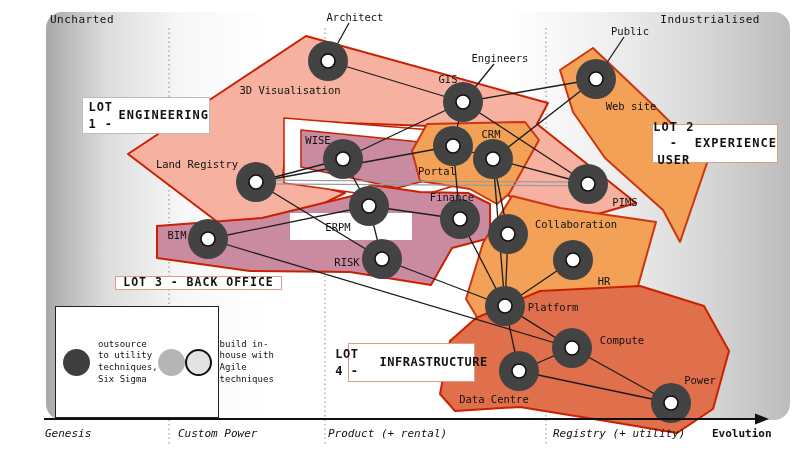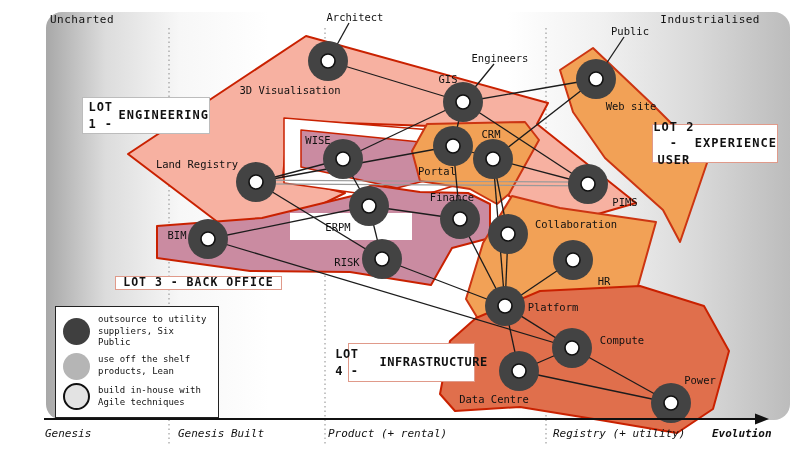--- a/index.html
+++ b/index.html
@@ -12,33 +12,33 @@
   .lot-box{position:absolute;background:#ffffff;border:1.5px solid #e09a8a;
            display:flex;flex-direction:row;justify-content:center;align-items:center;
            font-weight:bold;font-size:12px;letter-spacing:1px;line-height:1.35;
            text-align:center;box-sizing:border-box;}
   #lot1{left:82px;top:97px;width:128px;height:37px;border-color:#bcbcbc;}
   #lot2{left:652px;top:124px;width:126px;height:39px;}
   #lot3{left:115px;top:276px;width:167px;height:14px;font-size:11.5px;}
   #lot4{left:348px;top:343px;width:127px;height:39px;letter-spacing:0.5px;gap:21px;}
   .legend{position:absolute;left:55px;top:306px;width:164px;height:112px;
           background:#fff;border:1.6px solid #222;box-sizing:border-box;
-          padding:7px 7px;display:flex;flex-direction:column;justify-content:space-between;}
+          padding:7px 7px;display:flex;flex-direction:row;justify-content:space-between;}
   .legend-item{display:flex;align-items:center;gap:8px;}
   .swatch{width:27px;height:27px;border-radius:50%;flex:0 0 auto;box-sizing:border-box;}
   .swatch.dark{background:#3f3f3f;}
   .swatch.mid{background:#b5b5b5;}
   .swatch.light{background:#e3e3e3;border:2.5px solid #111;}
   .legend-text{font-size:9px;line-height:1.3;}
   .axis-label{position:absolute;top:427px;font-style:italic;font-size:11px;}
   #stage-genesis{left:45px;}
   #stage-custom{left:178px;}
   #stage-product{left:328px;}
   #stage-commodity{left:553px;}
-  #evolution{position:absolute;top:427px;left:712px;font-weight:bold;font-size:11px;font-style:italic;}
+  #evolution{position:absolute;top:427px;left:712px;font-weight:bold;font-size:11px;}
 </style>
 </head>
 <body>
 
 <svg id="map-svg" width="800" height="450" viewBox="0 0 800 450">
     <defs>
       <linearGradient id="cardgrad" x1="0" y1="0" x2="1" y2="0">
         <stop offset="0%" stop-color="#a8a8a8"></stop>
         <stop offset="8%" stop-color="#dcdcdc"></stop>
         <stop offset="18%" stop-color="#f7f7f7"></stop>
@@ -209,36 +209,32 @@
 <div class="lot-box" id="lot4">
   <span>LOT 4 -</span>
   <span>INFRASTRUCTURE</span>
 </div>
 
 <div class="legend">
   <div class="legend-item">
     <span class="swatch dark"></span>
     <span class="legend-text">
       <div>outsource to utility</div>
-      <div>suppliers, Six Public</div>
+      <div>techniques, Six Sigma</div>
     </span>
   </div>
   <div class="legend-item">
     <span class="swatch mid"></span>
-    <span class="legend-text">
-      <div>use off the shelf</div>
-      <div>products, Lean</div>
-    </span>
   </div>
   <div class="legend-item">
     <span class="swatch light"></span>
     <span class="legend-text">
       <div>build in-house with</div>
       <div>Agile techniques</div>
     </span>
   </div>
 </div>
 
 <div class="axis-label" id="stage-genesis">Genesis</div>
-<div class="axis-label" id="stage-custom">Genesis Built</div>
+<div class="axis-label" id="stage-custom">Custom Power</div>
 <div class="axis-label" id="stage-product">Product (+ rental)</div>
 <div class="axis-label" id="stage-commodity">Registry (+ utility)</div>
 <div id="evolution">Evolution</div>
 
 </body></html>

